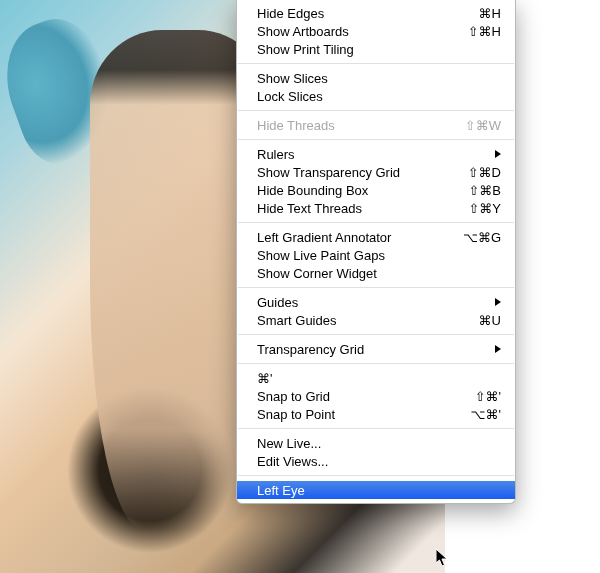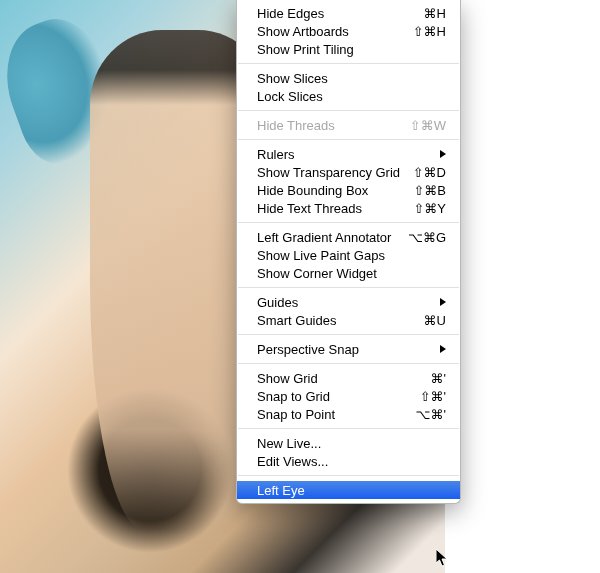--- a/index.html
+++ b/index.html
@@ -43,21 +43,21 @@
     width: 180px; height: 500px;
     background: linear-gradient(180deg, #3a2f28 0%, #2a221a 8%, #e8c8a8 15%, #dfc0a0 50%, #d8b898 80%, transparent 100%);
     border-radius: 40% 40% 30% 30% / 15% 15% 50% 50%;
     opacity: 0.85;
     z-index: 1;
   }
   .menu {
     position: absolute;
     left: 236px;
     top: 0;
-    width: 225px;
+    width: 280px;
     background: #ffffff;
     border: 1px solid #b8b8b8;
     border-top: none;
     border-radius: 0 0 6px 6px;
     box-shadow: 0 8px 24px rgba(0,0,0,0.35);
     padding: 4px 0 4px 0;
     z-index: 10;
   }
   .menu-item {
     display: flex;
@@ -163,26 +163,25 @@
     <div class="menu-item">
       <span class="label">Guides</span>
       <span class="submenu-arrow"></span>
     </div>
     <div class="menu-item">
       <span class="label">Smart Guides</span>
       <span class="shortcut">⌘U</span>
     </div>
     <div class="menu-sep"></div>
     <div class="menu-item">
-      <span class="label">Perspective Snap</span>
+      <span class="label">Transparency Grid</span>
       <span class="submenu-arrow"></span>
     </div>
     <div class="menu-sep"></div>
     <div class="menu-item">
-      <span class="label">Show Grid</span>
       <span class="shortcut">⌘'</span>
     </div>
     <div class="menu-item">
       <span class="label">Snap to Grid</span>
       <span class="shortcut">⇧⌘'</span>
     </div>
     <div class="menu-item">
       <span class="label">Snap to Point</span>
       <span class="shortcut">⌥⌘'</span>
     </div>

